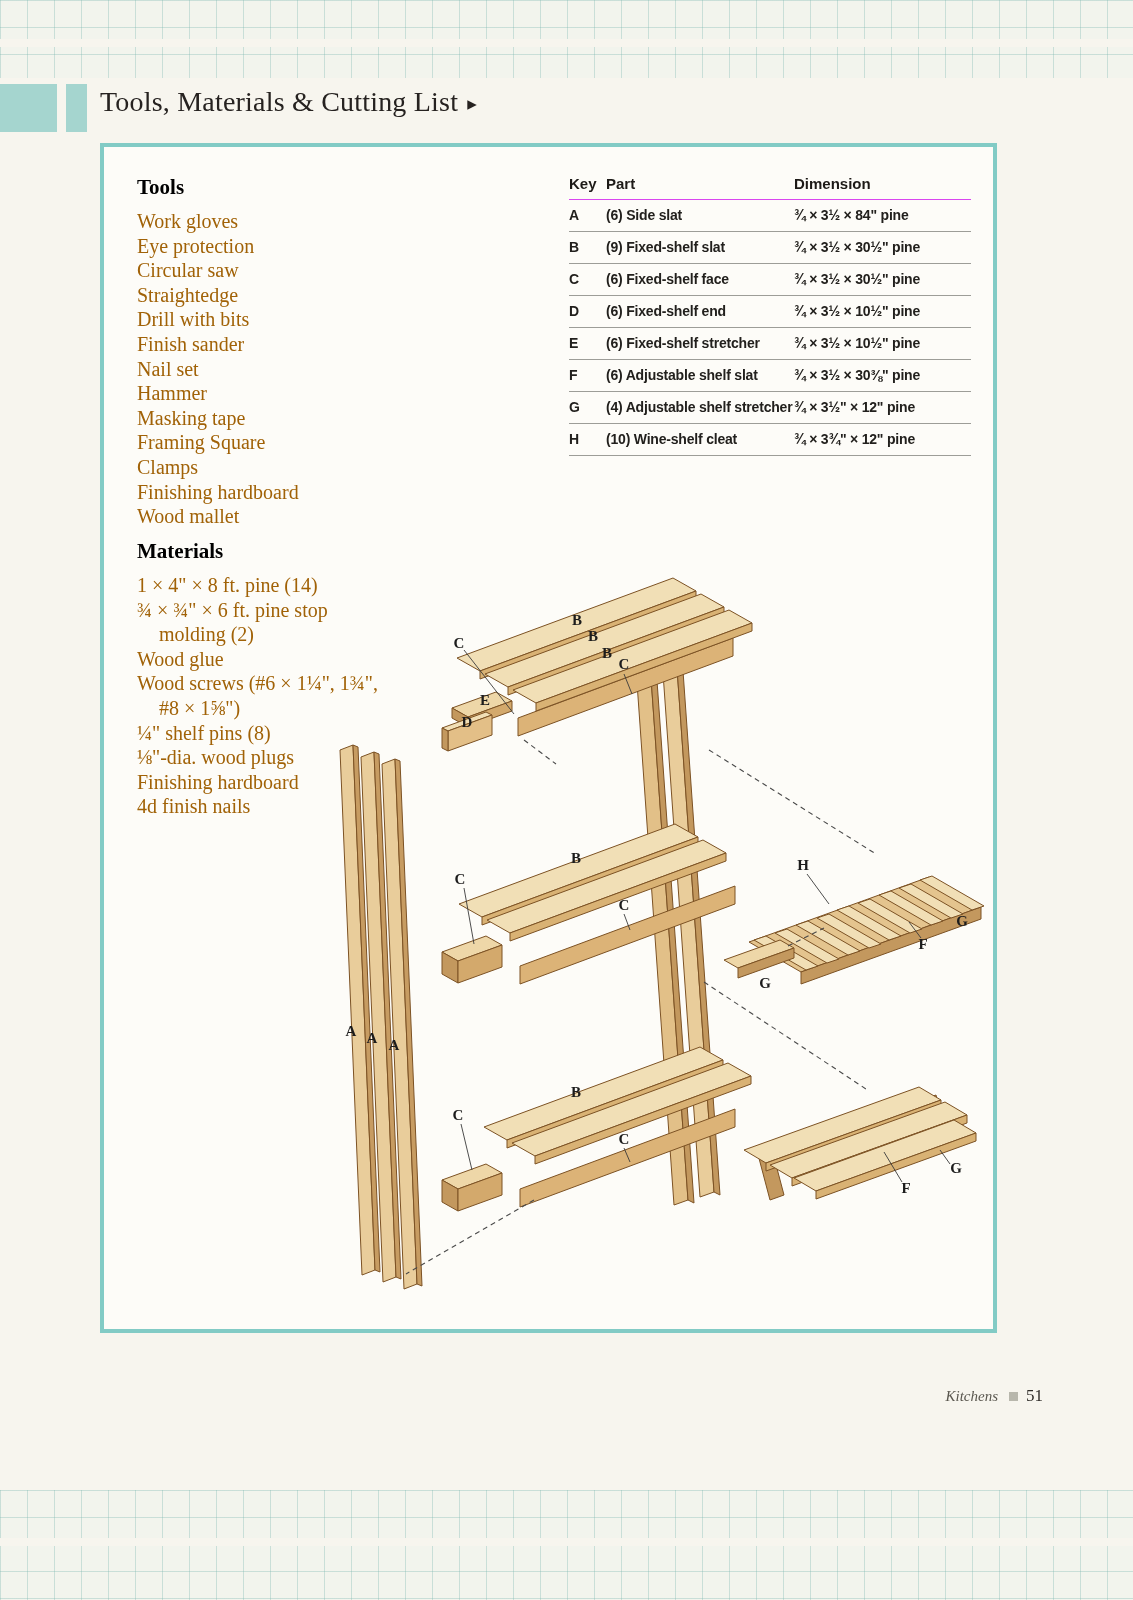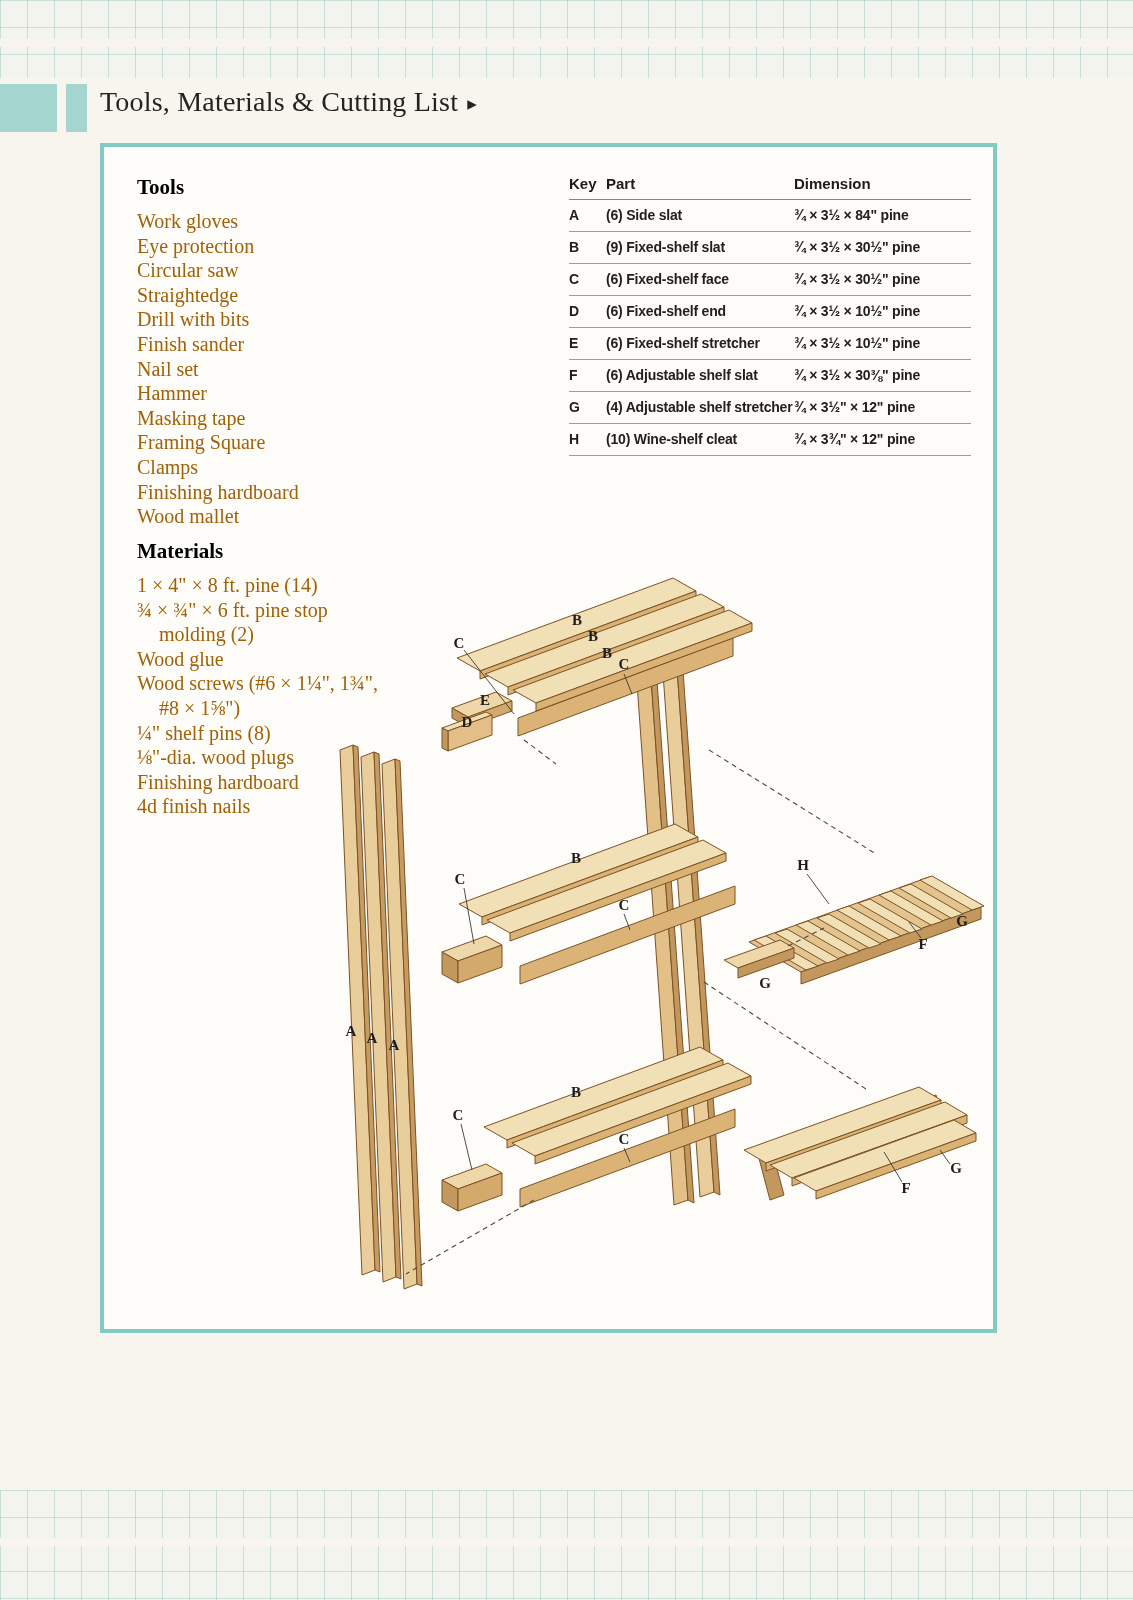--- a/index.html
+++ b/index.html
@@ -323,14 +323,17 @@
           <text x="134" y="568">C</text>
           <text x="300" y="592">C</text>
           <text x="632" y="621">G</text>
           <text x="582" y="641">F</text>
         </g>
       </svg>
     </div>
 
   </div>
 
+  <div class="footer">
+    <span class="section-name">Kitchens</span><span class="footer-square"></span><span class="page-number">51</span>
+  </div>
 
 </div>
 
 </body></html>

